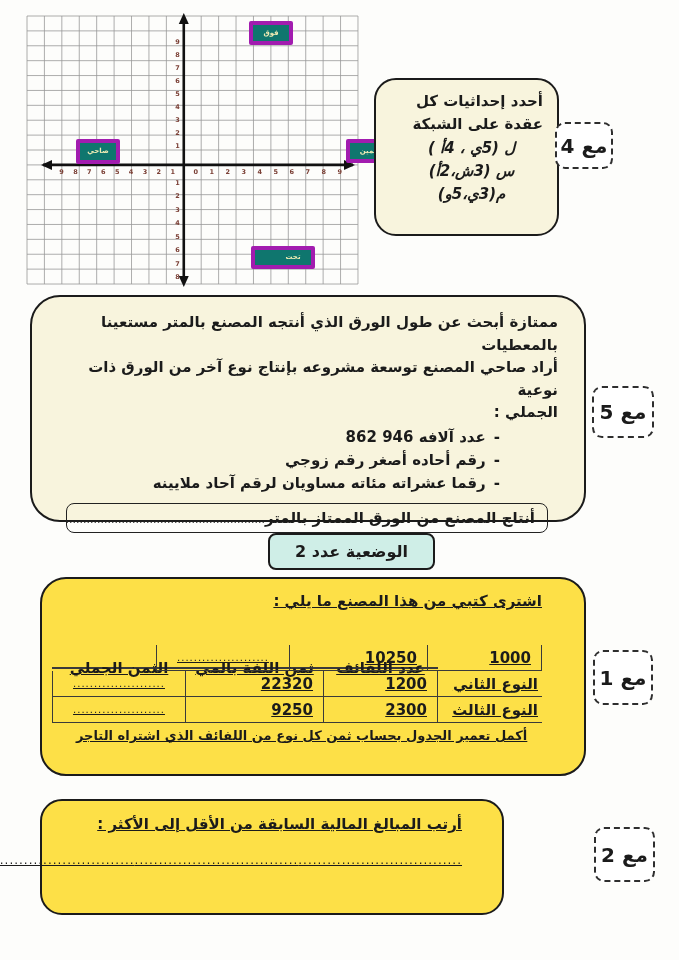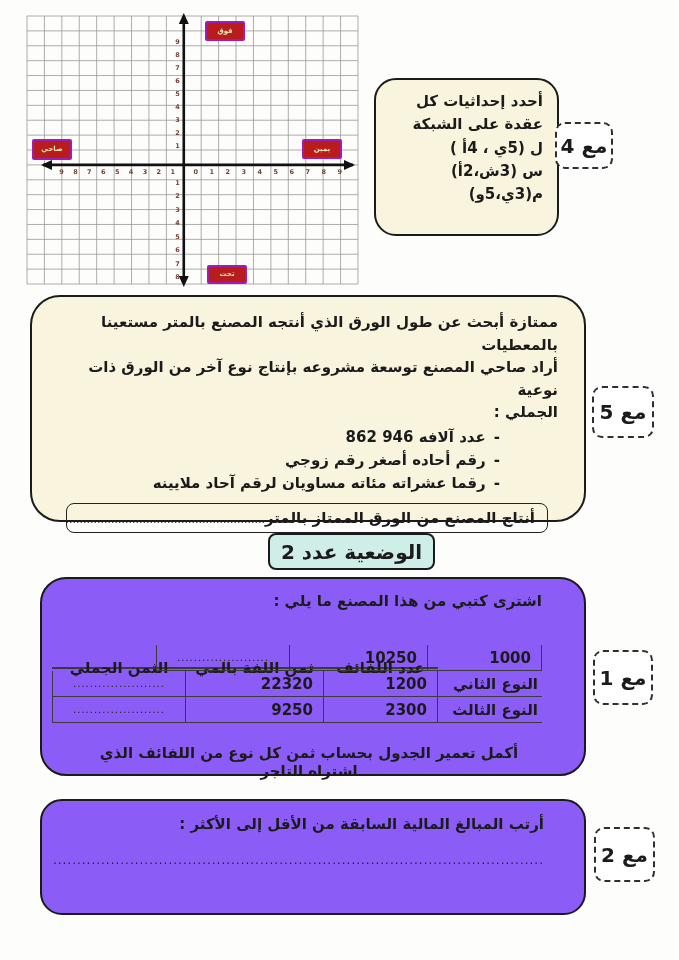--- a/index.html
+++ b/index.html
@@ -2,33 +2,33 @@
 <html lang="ar"><head>
 <meta charset="utf-8">
 <style>
   html,body{margin:0;padding:0;background:#ffffff;}
   body{font-family:"DejaVu Sans",sans-serif;color:#1b1b1b;}
   .page{position:relative;width:679px;height:960px;background:#fdfdfb;overflow:hidden;margin:0 auto;}
 
   
   .grid-wrap{position:absolute;left:25px;top:12px;width:335px;height:276px;}
   .grid-wrap svg{position:absolute;left:0;top:0;}
-  .axis-tag{position:absolute;background:#b91c1c;border:2px solid #a21caf;color:#f0ecb4;
+  .axis-tag{position:absolute;background:#0f766e;border:4px solid #a21caf;color:#f0ecb4;
     font-size:7px;font-weight:bold;display:flex;align-items:center;justify-content:center;
-    border-radius:2px;direction:rtl;line-height:1;}
+    border-radius:2px;direction:rtl;line-height:1;margin-left:44px;}
 
   
   .rbox{position:absolute;border:2.5px solid #1b1b1b;box-sizing:border-box;direction:rtl;}
   .cream{background:#f8f4dd;}
-  .cyan{background:#8b5cf6;}
+  .cyan{background:#fde047;text-decoration:underline;}
 
   .q4-bubble{left:374px;top:78px;width:185px;height:158px;border-radius:22px;
     padding:10px 14px;font-size:15px;font-weight:700;line-height:1.55;text-align:right;}
   .q4-bubble .ln{white-space:nowrap;}
-  .q4-bubble .ctr{padding-left:10px;}
+  .q4-bubble .ctr{text-align:center;padding-left:10px;font-style:italic;}
 
   .badge{position:absolute;border:2px dashed #2e2e2e;border-radius:10px;background:#ffffff;
     display:flex;align-items:center;justify-content:center;font-weight:bold;font-size:20px;
     direction:rtl;box-sizing:border-box;}
   .badge-q4{left:555px;top:122px;width:58px;height:47px;}
   .badge-q5{left:592px;top:386px;width:62px;height:52px;}
   .badge-q1{left:593px;top:650px;width:60px;height:55px;}
   .badge-q2{left:594px;top:827px;width:61px;height:55px;}
 
   .q5-box{left:30px;top:295px;width:556px;height:227px;border-radius:30px;
@@ -36,43 +36,43 @@
   .q5-box .para div{line-height:1.5;text-align:right;}
   .q5-bullets{margin:2px 58px 0 0;}
   .q5-bullets .bullet{display:flex;gap:8px;line-height:1.55;}
   .answer-box{border:1.5px solid #222;border-radius:8px;background:transparent;
     margin:8px 10px 0 16px;padding:5px 12px;font-size:15px;font-weight:700;
     white-space:nowrap;overflow:hidden;}
   .answer-box .dots{font-size:11px;letter-spacing:1px;font-weight:400;color:#333;}
 
   .situation-label{position:absolute;left:268px;top:533px;width:167px;height:37px;
     background:#cfeee7;border:2px solid #1b1b1b;border-radius:8px;box-sizing:border-box;
-    display:flex;align-items:center;justify-content:center;font-size:20px;font-weight:bold;direction:rtl;}
+    display:flex;align-items:center;justify-content:center;font-size:16px;font-weight:bold;direction:rtl;}
 
   .q1-box{left:40px;top:577px;width:546px;height:199px;border-radius:26px;
     padding:13px 42px 0 20px;font-size:15px;font-weight:700;}
   .q1-intro{text-align:right;margin-bottom:9px;}
   .tbl{direction:rtl;width:490px;}
   .trow{display:flex;height:26px;}
   .tcell{box-sizing:border-box;display:flex;align-items:center;font-size:15px;font-weight:700;}
   .c-label{width:104px;justify-content:flex-start;padding-right:4px;}
   .c-qty{width:114px;justify-content:flex-end;padding-left:8px;padding-right:0;direction:ltr;padding-right:10px;}
   .c-unit{width:138px;justify-content:flex-end;direction:ltr;padding-right:10px;}
   .c-total{width:134px;justify-content:center;}
   
   .trow .c-total{border-left:1.5px solid #3a3a3a;border-right:1.5px solid #3a3a3a;}
   .trow .c-unit{border-right:1.5px solid #3a3a3a;}
   .trow .c-qty{border-right:1.5px solid #3a3a3a;}
   .trow .tcell{border-bottom:1.5px solid #3a3a3a;}
   .trow.hdr .c-qty,.trow.hdr .c-unit,.trow.hdr .c-total{border-top:1.5px solid #3a3a3a;justify-content:center;direction:rtl;padding:0;margin-top:48px;}
   .trow.hdr .c-label{border-bottom:1.5px solid #3a3a3a;}
   .dots-cell{font-size:10px;letter-spacing:1px;font-weight:400;color:#222;}
-  .q1-footer{text-align:center;margin-top:21px;font-size:15px;font-weight:700;padding-left:14px;}
-
-  .q2-box{left:40px;top:799px;width:546px;height:116px;border-radius:22px;
+  .q1-footer{text-align:left;margin-top:5px;font-size:13px;font-weight:700;padding-left:14px;}
+
+  .q2-box{left:40px;top:799px;width:464px;height:116px;border-radius:22px;
     padding:14px 40px 0 42px;font-size:15px;font-weight:700;}
   .q2-prompt{text-align:right;}
   .q2-dots-row{display:flex;justify-content:space-between;margin-top:20px;
     font-size:12px;letter-spacing:1px;font-weight:400;color:#222;direction:rtl;}
 </style>
 </head>
 <body>
 
 <div class="page">
 
@@ -154,21 +154,21 @@
         <text x="154.78000000000003" y="172.9" fill="#7b4036" font-size="6.5" font-weight="bold" text-anchor="end" font-family="&quot;DejaVu Sans&quot;,sans-serif">1</text>
         <text x="154.78000000000003" y="186.4" fill="#7b4036" font-size="6.5" font-weight="bold" text-anchor="end" font-family="&quot;DejaVu Sans&quot;,sans-serif">2</text>
         <text x="154.78000000000003" y="199.9" fill="#7b4036" font-size="6.5" font-weight="bold" text-anchor="end" font-family="&quot;DejaVu Sans&quot;,sans-serif">3</text>
         <text x="154.78000000000003" y="213.4" fill="#7b4036" font-size="6.5" font-weight="bold" text-anchor="end" font-family="&quot;DejaVu Sans&quot;,sans-serif">4</text>
         <text x="154.78000000000003" y="226.9" fill="#7b4036" font-size="6.5" font-weight="bold" text-anchor="end" font-family="&quot;DejaVu Sans&quot;,sans-serif">5</text>
         <text x="154.78000000000003" y="240.4" fill="#7b4036" font-size="6.5" font-weight="bold" text-anchor="end" font-family="&quot;DejaVu Sans&quot;,sans-serif">6</text>
         <text x="154.78000000000003" y="253.9" fill="#7b4036" font-size="6.5" font-weight="bold" text-anchor="end" font-family="&quot;DejaVu Sans&quot;,sans-serif">7</text>
         <text x="154.78000000000003" y="267.4" fill="#7b4036" font-size="6.5" font-weight="bold" text-anchor="end" font-family="&quot;DejaVu Sans&quot;,sans-serif">8</text>
       </svg>
     <div class="axis-tag" style="left:180px;top:9px;width:36px;height:16px;">فوق</div>
-    <div class="axis-tag" style="left:182px;top:253px;width:36px;height:15px;">تحت</div>
+    <div class="axis-tag" style="left:182px;top:234px;width:36px;height:15px;padding-left:20px;">تحت</div>
     <div class="axis-tag" style="left:7px;top:127px;width:36px;height:17px;">صاحي</div>
     <div class="axis-tag" style="left:277px;top:127px;width:36px;height:16px;">يمين</div>
   </div>
 
   <div class="rbox cream q4-bubble">
     <div class="ln">أحدد إحداثيات كل</div>
     <div class="ln">عقدة على الشبكة</div>
     <div class="ln ctr">ل (5ي ، 4أ )</div>
     <div class="ln ctr">س (3ش،2أ)</div>
     <div class="ln ctr">م(3ي،5و)</div>

